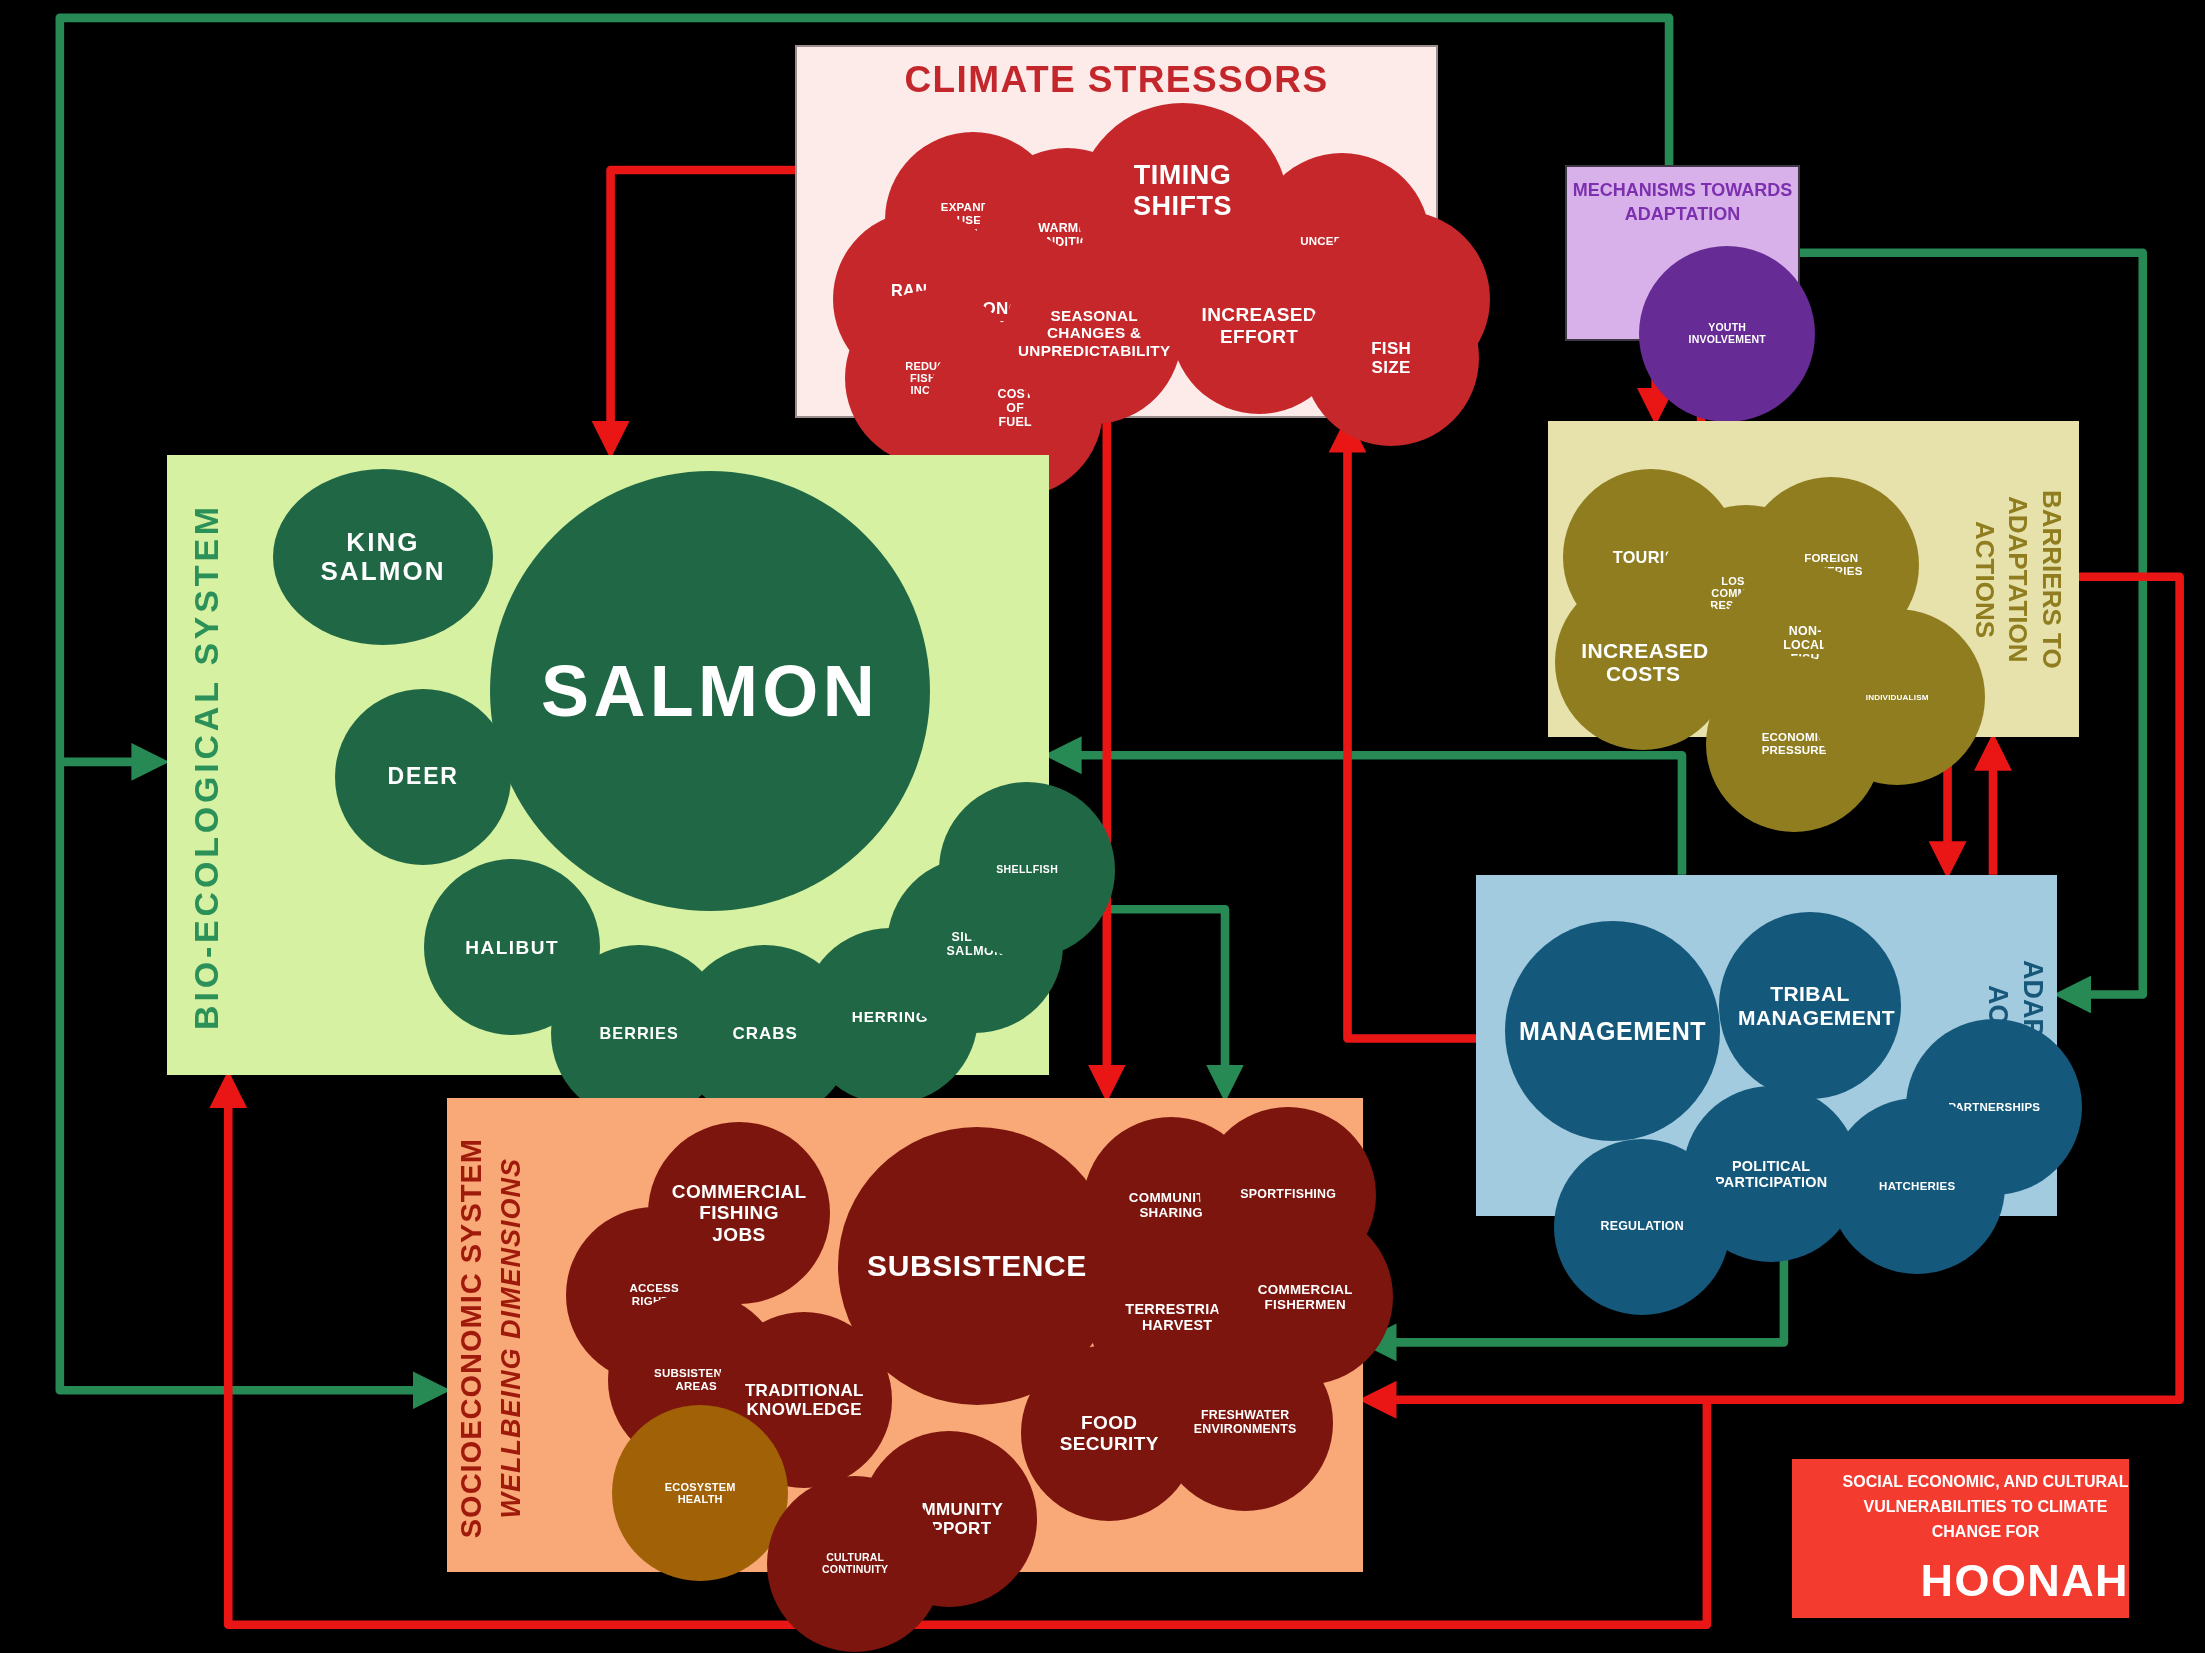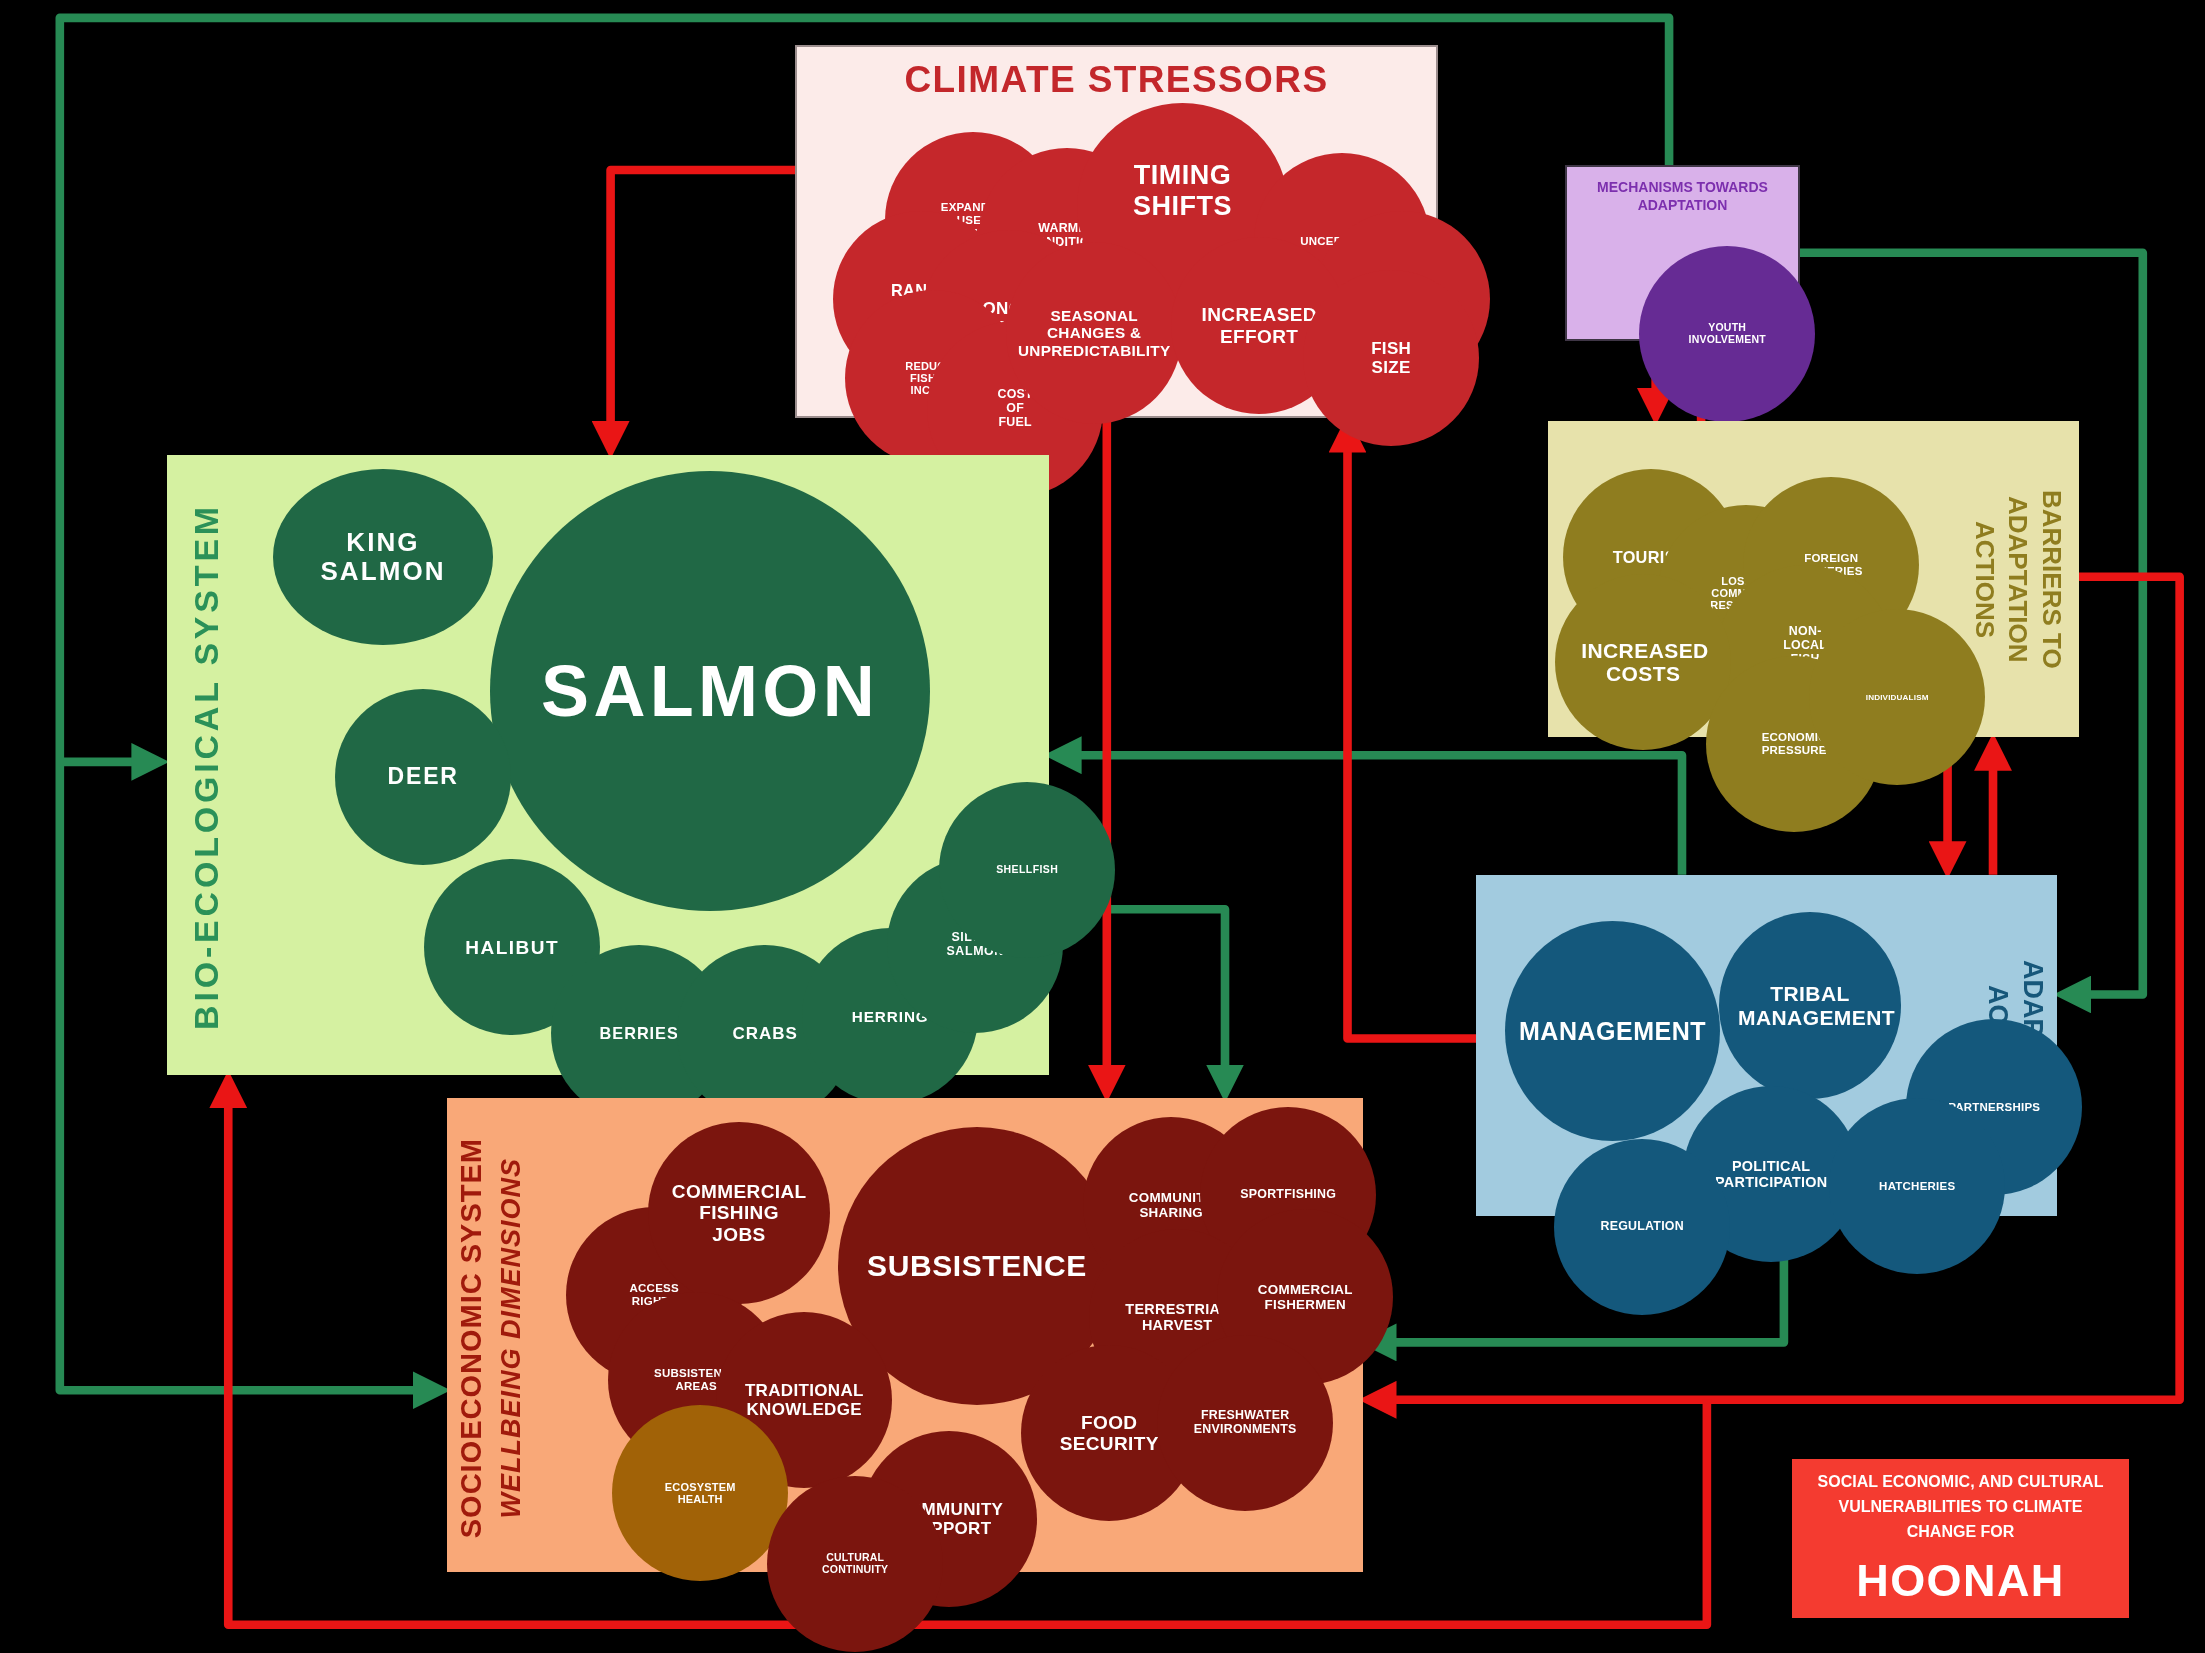--- a/index.html
+++ b/index.html
@@ -117,21 +117,21 @@
       <span>HERRING</span>
     </div>
   <div class="bub" style="left:887px;top:857px;width:86px;height:86px;font-size:12.4px;letter-spacing:.05em;background:#206845;">
       <span>SILVER SALMON</span>
     </div>
   <div class="bub" style="left:939px;top:782px;width:75px;height:75px;font-size:10.5px;letter-spacing:.04em;background:#206845;">
       <span>SHELLFISH</span>
     </div>
 
   <div class="box" style="left:1565px;top:165px;width:235px;height:176px;background:#d9b1ea;border:2.4px solid #3f3646;">
-    <div class="title" style="left:0;right:0;top:10.5px;font-size:14px;line-height:1.35;color:#7c2fae;position:absolute;padding:0 1px;">MECHANISMS TOWARDS ADAPTATION</div>
+    <div class="title" style="left:0;right:0;top:10.5px;font-size:18px;line-height:1.35;color:#7c2fae;position:absolute;padding:0 1px;">MECHANISMS TOWARDS ADAPTATION</div>
   </div>
   <div class="bub" style="left:1639px;top:246px;width:77px;height:101px;font-size:10.5px;background:#662b94;">
       <span>YOUTH INVOLVEMENT</span>
     </div>
 
   <div class="box" style="left:1548px;top:421px;width:531px;height:316px;background:#e7e2ab;"></div>
   <div class="vlab" style="left:1960px;top:433px;width:115px;height:292px;">
     <div class="vr" style="font-size:26px;line-height:1.3;color:#8f7d1f;height:292px;">
       <div>BARRIERS TO</div>
       <div>ADAPTATION</div>
@@ -230,19 +230,19 @@
       <span>FRESHWATER ENVIRONMENTS</span>
     </div>
   <div class="bub" style="left:861px;top:1431px;width:144px;height:144px;font-size:17px;background:#7b150e;">
       <span style="max-width:110px;">COMMUNITY SUPPORT</span>
     </div>
   <div class="bub" style="left:767px;top:1476px;width:81px;height:81px;font-size:10.5px;background:#7b150e;">
       <span>CULTURAL CONTINUITY</span>
     </div>
 
   <div class="box" style="left:1792px;top:1459px;width:337px;height:159px;background:#f43b30;color:#fff;
-       display:flex;flex-direction:column;align-items:center;justify-content:center;text-align:center;">
+       display:flex;flex-direction:column;align-items:flex-end;justify-content:center;text-align:center;">
     <div style="font-size:16px;font-weight:800;line-height:1.55;max-width:287px;">SOCIAL ECONOMIC, AND CULTURAL VULNERABILITIES TO CLIMATE CHANGE FOR</div>
     <div style="font-size:45px;font-weight:800;letter-spacing:1.4px;margin-top:10px;">HOONAH</div>
   </div>
 
 </div>
 
 
 </body></html>

